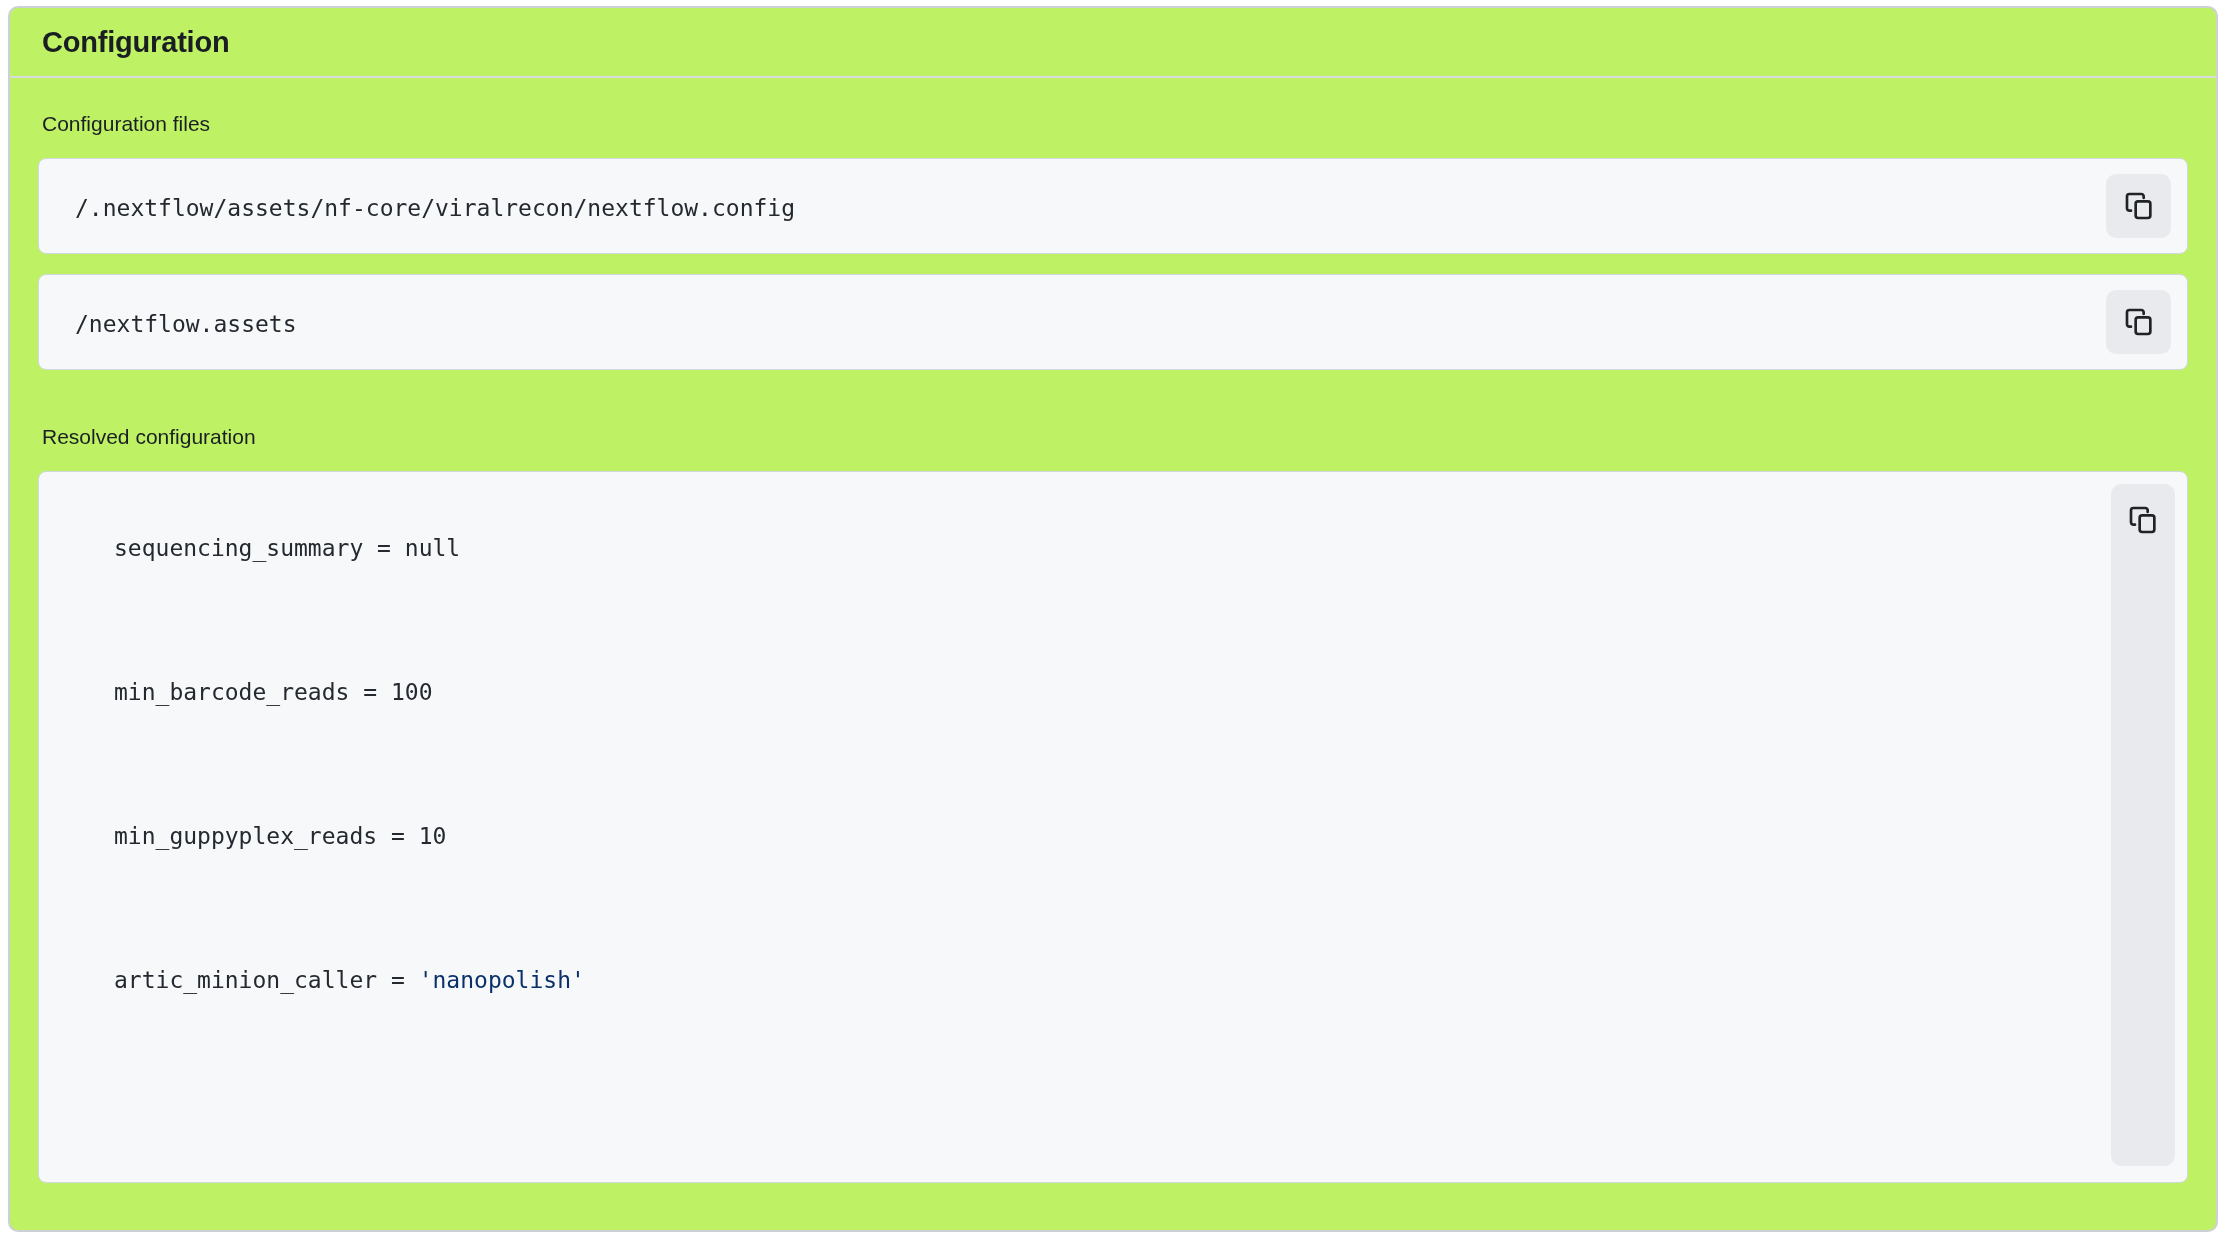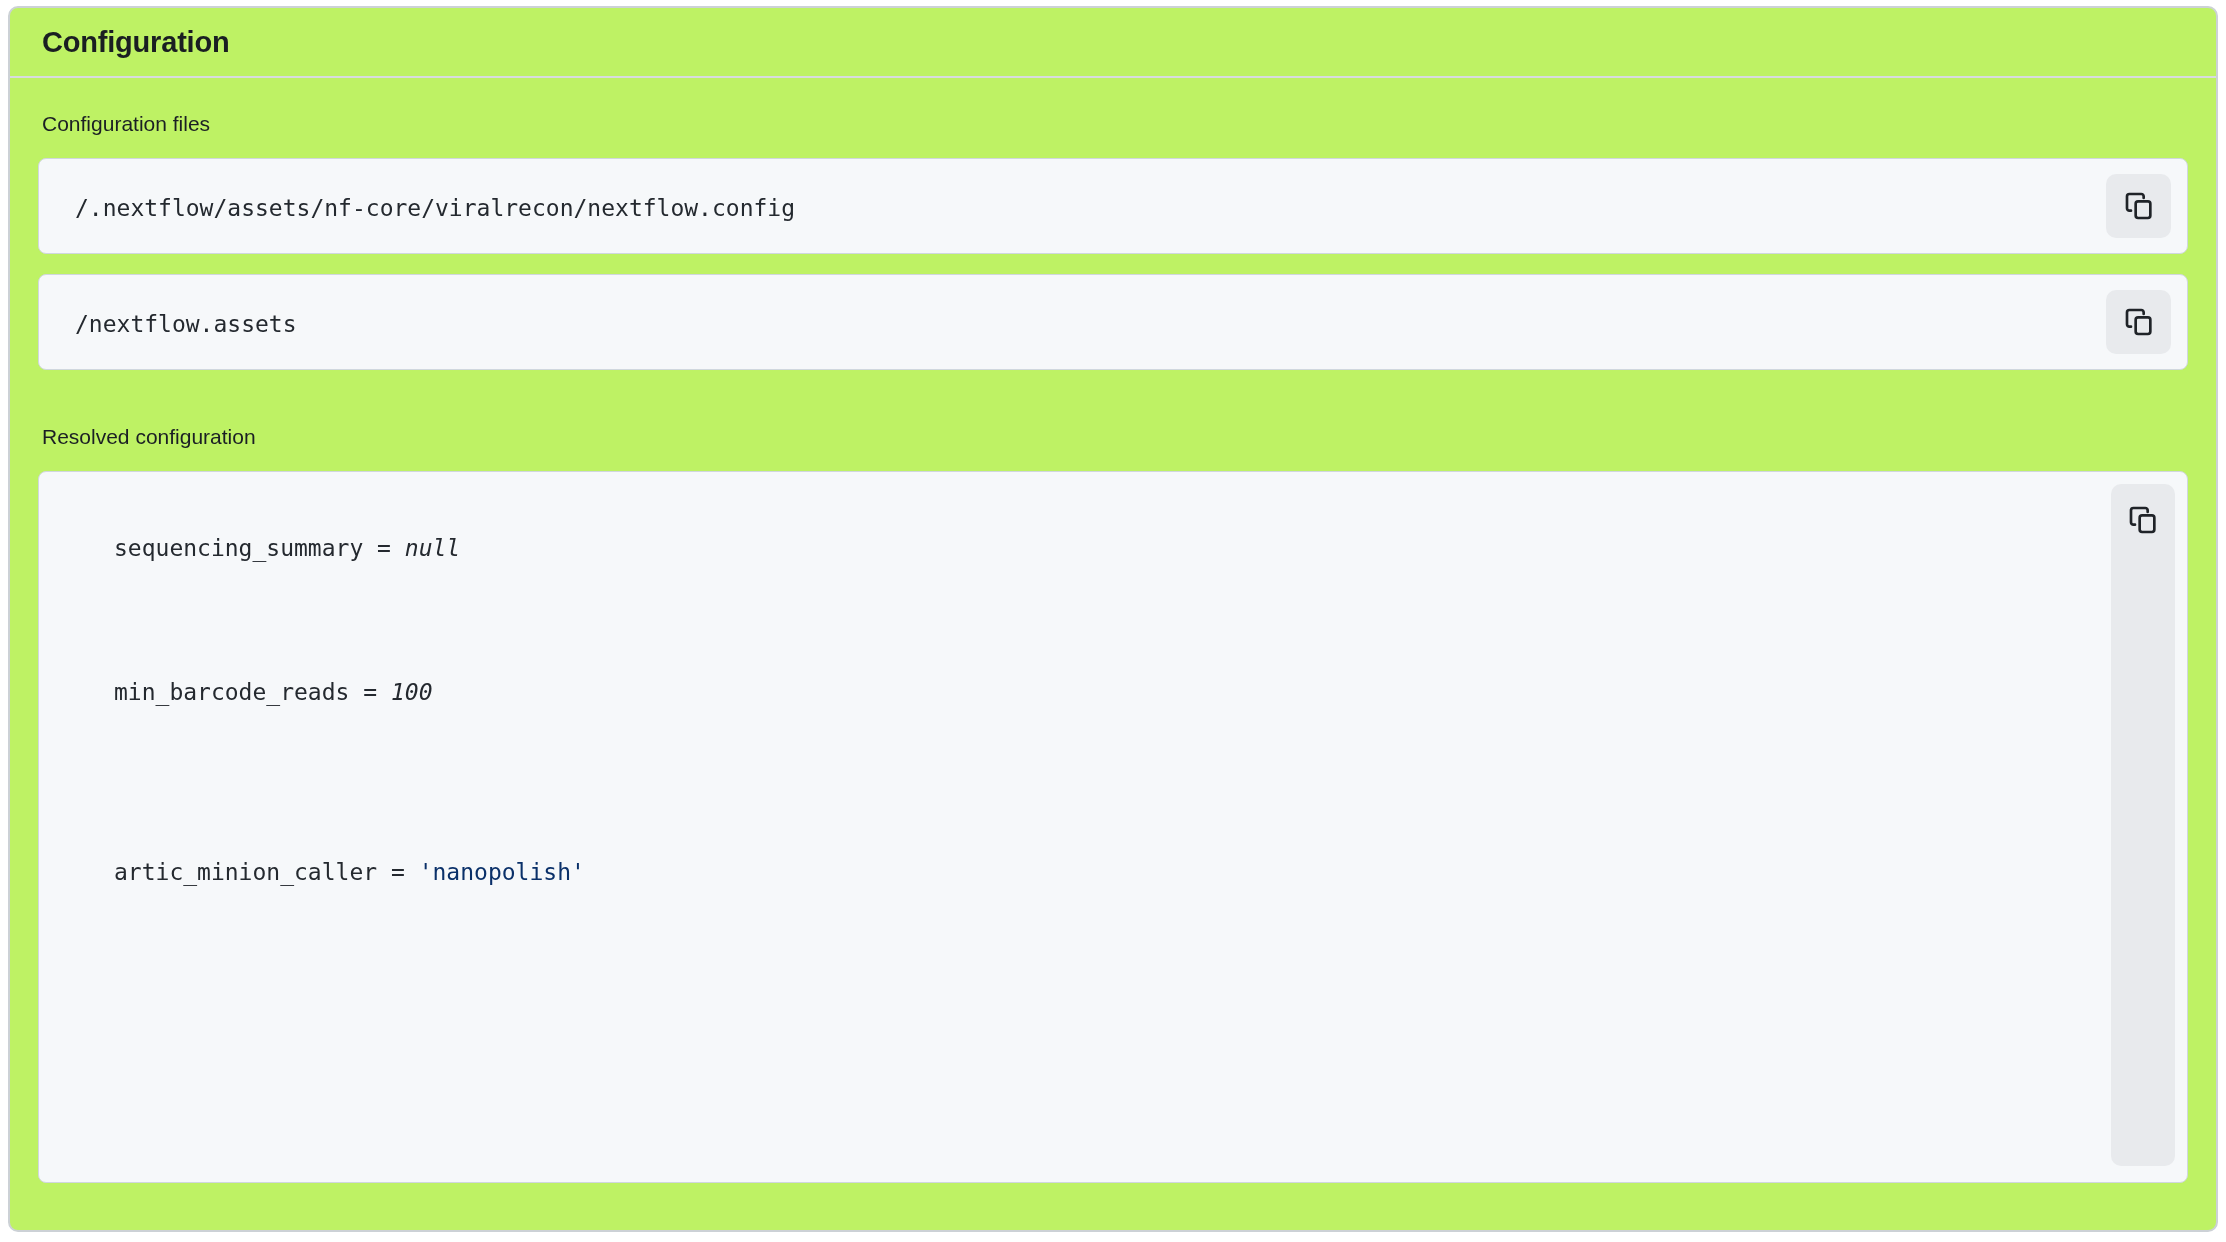--- a/index.html
+++ b/index.html
@@ -59,21 +59,21 @@
     background:var(--box-background);border:1.5px solid var(--box-border);
     border-radius:8px;overflow:hidden;
   }
   .code-scroll{
     margin-top:-14px;padding-left:20px;
     font-family:"DejaVu Sans Mono",monospace;font-size:23px;line-height:36px;
     color:var(--code-text);white-space:pre;
   }
   .code-line{height:36px;padding-left:55px;}
   .val-string{color:var(--string-value);}
-  .val-plain{color:var(--code-text);font-style:italic;}
+  .val-plain{color:var(--code-text);}
   .code-gutter{
     position:absolute;top:12px;right:12px;bottom:16px;width:64px;
     background:var(--button-background);border-radius:10px;
     display:flex;justify-content:center;align-items:flex-start;
   }
   .gutter-copy-btn{
     margin-top:16px;width:40px;height:40px;border:none;background:transparent;
     color:#1f2328;cursor:pointer;display:flex;align-items:center;justify-content:center;padding:0;
   }
   .gutter-copy-btn svg{width:32px;height:32px;display:block;}
@@ -109,20 +109,21 @@
   </div>
 </div>
 
     <h2 class="section-heading resolved">Resolved configuration</h2>
     <div class="code-box">
       <div class="code-scroll" id="code-lines">
   <div class="code-line"><span class="code-key">sequencing_summary</span><span class="code-sep"> = </span><span class="code-value val-plain">null</span></div>
 
   <div class="code-line"><span class="code-key">min_barcode_reads</span><span class="code-sep"> = </span><span class="code-value val-plain">100</span></div>
 
+  <div class="code-line"><span class="code-key">min_guppyplex_reads</span><span class="code-sep"> = </span><span class="code-value val-plain">10</span></div>
 
   <div class="code-line"><span class="code-key">artic_minion_caller</span><span class="code-sep"> = </span><span class="code-value val-string">'nanopolish'</span></div>
 
 
   
 
   
 
   
 

